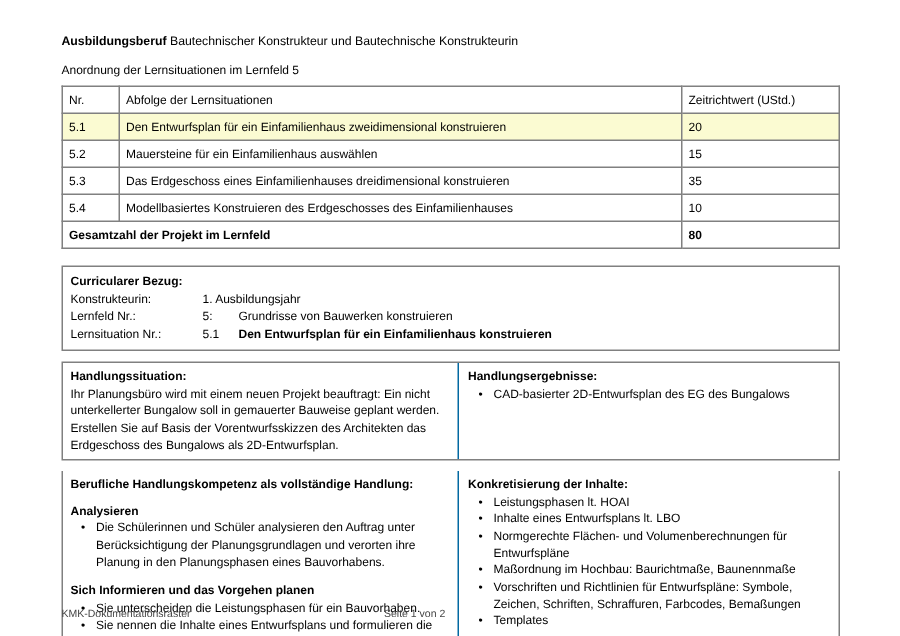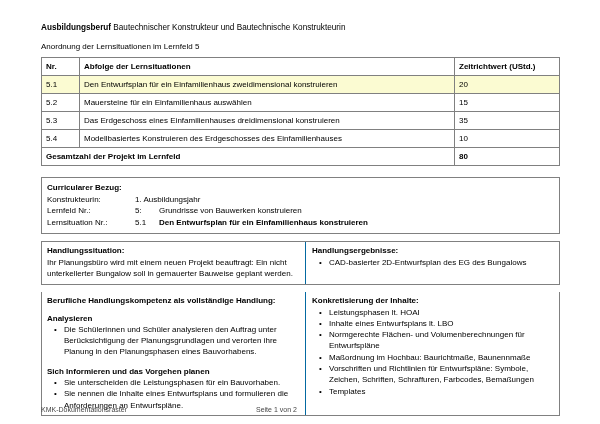--- a/index.html
+++ b/index.html
@@ -46,21 +46,21 @@
   table.overview td, table.overview th {
     border: 1px solid #808080;
     padding: 2px 4px 2px 4px;
     text-align: left;
     vertical-align: middle;
     line-height: 11px;
     height: 13px;
     font-weight: normal;
   }
   table.overview th {
-    font-weight: bold;
+    font-weight: normal;
   }
   .col-nr   { width: 29px; }
   .col-time { width: 96px; }
   tr.hl td { background: #fbfbd2; }
   tr.total td { font-weight: bold; }
   td.total-val { text-align: right; }
   td.total-label { border-right: 1px solid #808080; }
 
   
   .curr-box {
@@ -210,20 +210,21 @@
     <div class="curr-row">
       <div class="curr-label">Lernsituation Nr.:</div>
       <div class="curr-val"><span class="num">5.1</span><span class="strong">Den Entwurfsplan für ein Einfamilienhaus konstruieren</span></div>
     </div>
   </div>
 
   <div class="grid-box first">
     <div class="gb-left">
       <div class="sec-head">Handlungssituation:</div>
       <p class="para">Ihr Planungsbüro wird mit einem neuen Projekt beauftragt: Ein nicht unterkellerter Bungalow soll in gemauerter Bauweise geplant werden.</p>
+      <p class="para">Erstellen Sie auf Basis der Vorentwurfsskizzen des Architekten das Erdgeschoss des Bungalows als 2D-Entwurfsplan.</p>
     </div>
     <div class="gb-right">
       <div class="sec-head">Handlungsergebnisse:</div>
       <ul class="blt res-list">
         <li>CAD-basierter 2D-Entwurfsplan des EG des Bungalows</li>
       </ul>
     </div>
   </div>
 
   <div class="grid-box">

